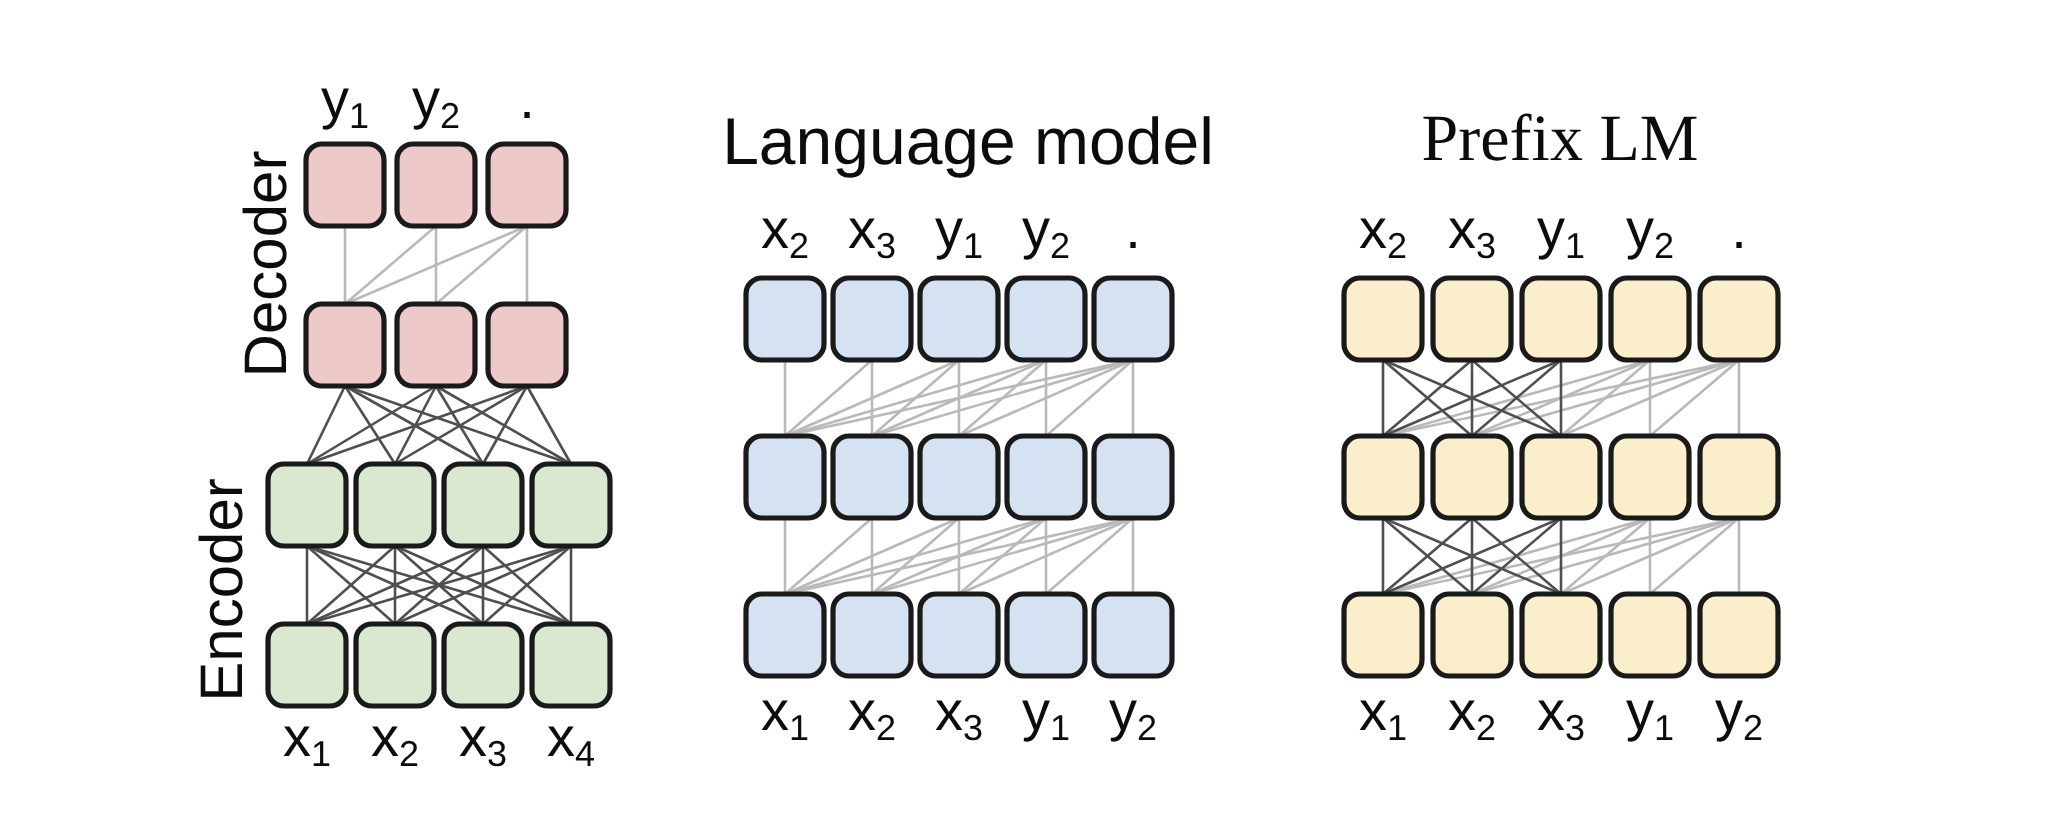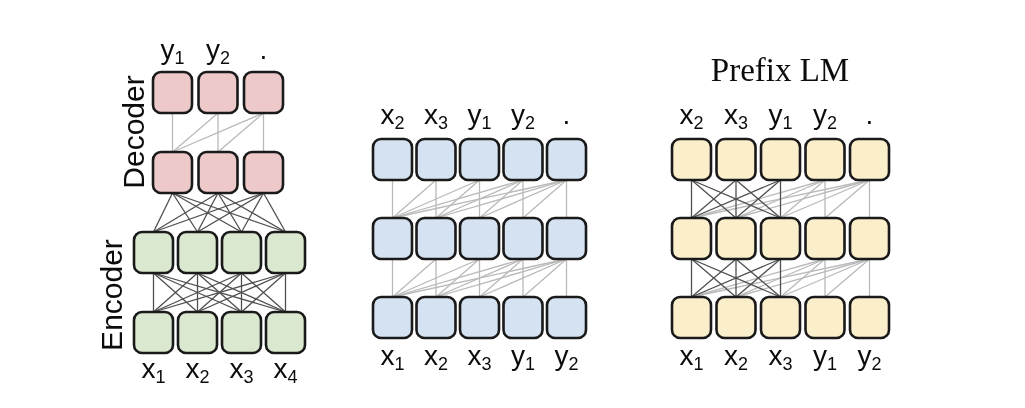--- a/index.html
+++ b/index.html
@@ -217,19 +217,20 @@
         <text x="825" y="124" text-anchor="middle" fill="#0c0c0c">y<tspan class="sub" dy="5">2</tspan></text>
         <text x="869.5" y="124" text-anchor="middle" fill="#0c0c0c">.</text>
         <text x="691.5" y="365" text-anchor="middle" fill="#0c0c0c">x<tspan class="sub" dy="5">1</tspan></text>
         <text x="736" y="365" text-anchor="middle" fill="#0c0c0c">x<tspan class="sub" dy="5">2</tspan></text>
         <text x="780.5" y="365" text-anchor="middle" fill="#0c0c0c">x<tspan class="sub" dy="5">3</tspan></text>
         <text x="825" y="365" text-anchor="middle" fill="#0c0c0c">y<tspan class="sub" dy="5">1</tspan></text>
         <text x="869.5" y="365" text-anchor="middle" fill="#0c0c0c">y<tspan class="sub" dy="5">2</tspan></text>
       </g>
     </svg>
 
+  <div class="diagram-title" id="title-language-model">Language model</div>
 
   <div class="diagram-title" id="title-prefix-lm">Prefix LM</div>
 
   <div class="side-label" id="label-decoder">Decoder</div>
 
   <div class="side-label" id="label-encoder">Encoder</div>
 </div>
 
 </body></html>

